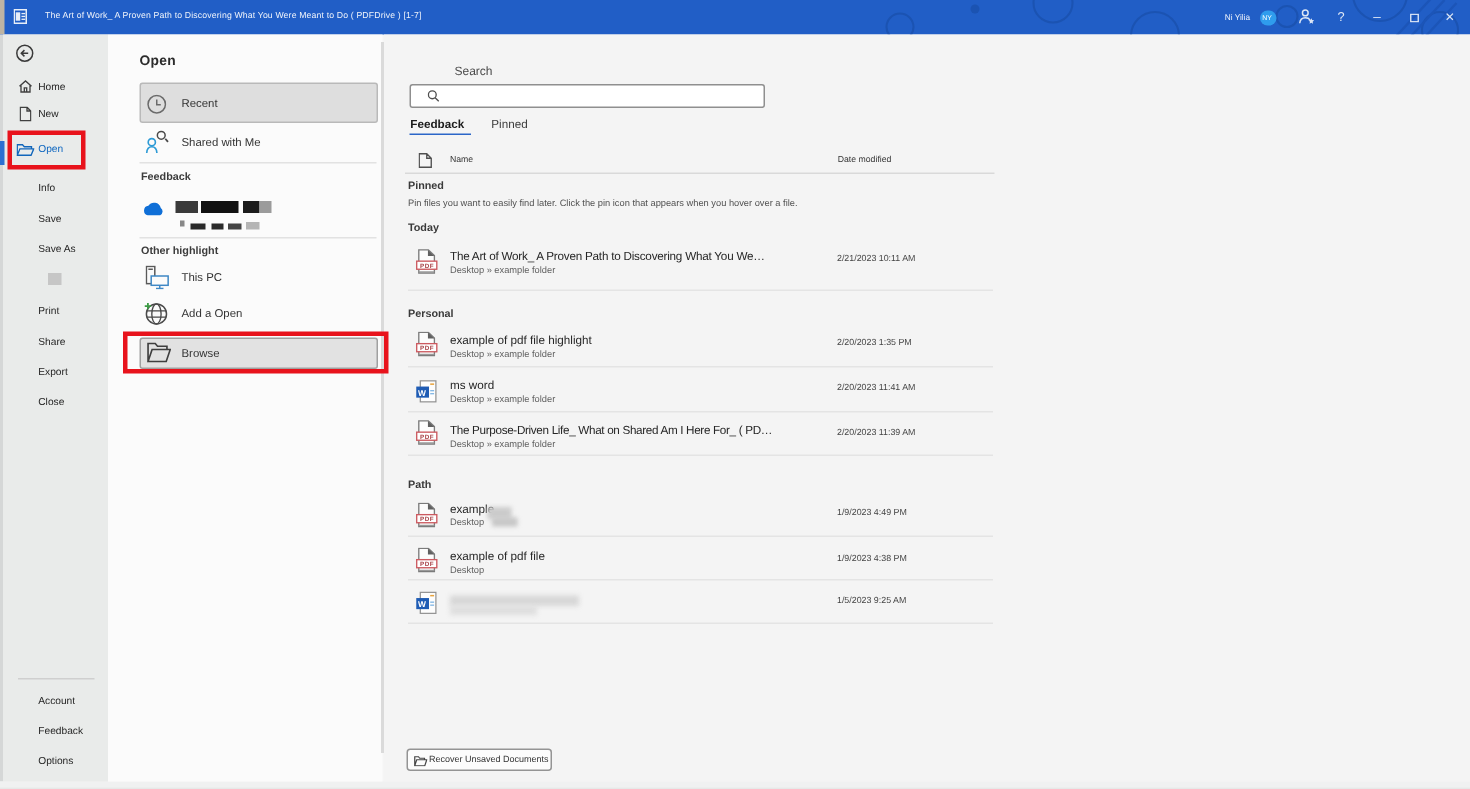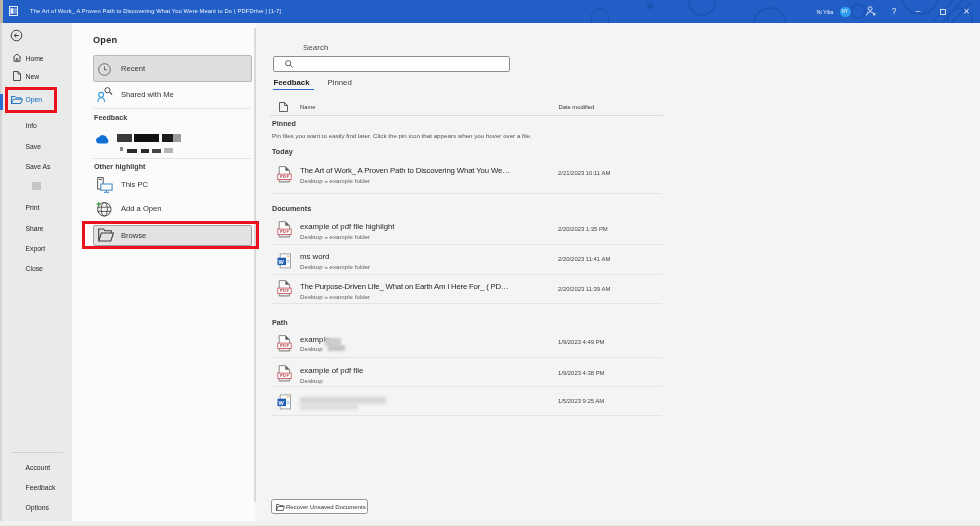--- a/index.html
+++ b/index.html
@@ -218,32 +218,32 @@
 <div class="sect" style="top:118.5px;">Pinned</div>
 <div id="pindesc">Pin files you want to easily find later. Click the pin icon that appears when you hover over a file.</div>
 
 <div class="sect" style="top:146.5px;">Today</div>
 
 <div class="ftitle" style="top:166px;letter-spacing:-0.15px;">The Art of Work_ A Proven Path to Discovering What You We…</div>
 <div class="fsub" style="top:177px;">Desktop » example folder</div>
 <div class="fdate" style="top:170px;">2/21/2023 10:11 AM</div>
 <div class="rsep" style="top:193px;"></div>
 
-<div class="sect" style="top:203.5px;">Documents</div>
+<div class="sect" style="top:203.5px;">Personal</div>
 <div class="ftitle" style="top:221.5px;">example of pdf file highlight</div>
 <div class="fsub" style="top:232.5px;">Desktop » example folder</div>
 <div class="fdate" style="top:225.5px;">2/20/2023 1:35 PM</div>
 <div class="rsep" style="top:244px;"></div>
 
 <div class="ftitle" style="top:251.5px;">ms word</div>
 <div class="fsub" style="top:262.5px;">Desktop » example folder</div>
 <div class="fdate" style="top:255.5px;">2/20/2023 11:41 AM</div>
 <div class="rsep" style="top:273.5px;"></div>
 
-<div class="ftitle" style="top:281.5px;letter-spacing:-0.22px;">The Purpose-Driven Life_ What on Earth Am I Here For_ ( PD…</div>
+<div class="ftitle" style="top:281.5px;letter-spacing:-0.22px;">The Purpose-Driven Life_ What on Shared Am I Here For_ ( PD…</div>
 <div class="fsub" style="top:292.5px;">Desktop » example folder</div>
 <div class="fdate" style="top:285.5px;">2/20/2023 11:39 AM</div>
 <div class="rsep" style="top:303px;"></div>
 
 <div class="sect" style="top:317.5px;">Path</div>
 <div class="ftitle" style="top:335px;">example</div>
 <div class="abs" style="left:325px;top:337.5px;width:16px;height:8px;background:#cccccc;filter:blur(1.3px);"></div>
 <div class="fsub" style="top:344.5px;">Desktop</div>
 <div class="abs" style="left:327.5px;top:344.5px;width:17px;height:6px;background:#c6c6c6;filter:blur(1.3px);"></div>
 <div class="fdate" style="top:338.5px;">1/9/2023 4:49 PM</div>

